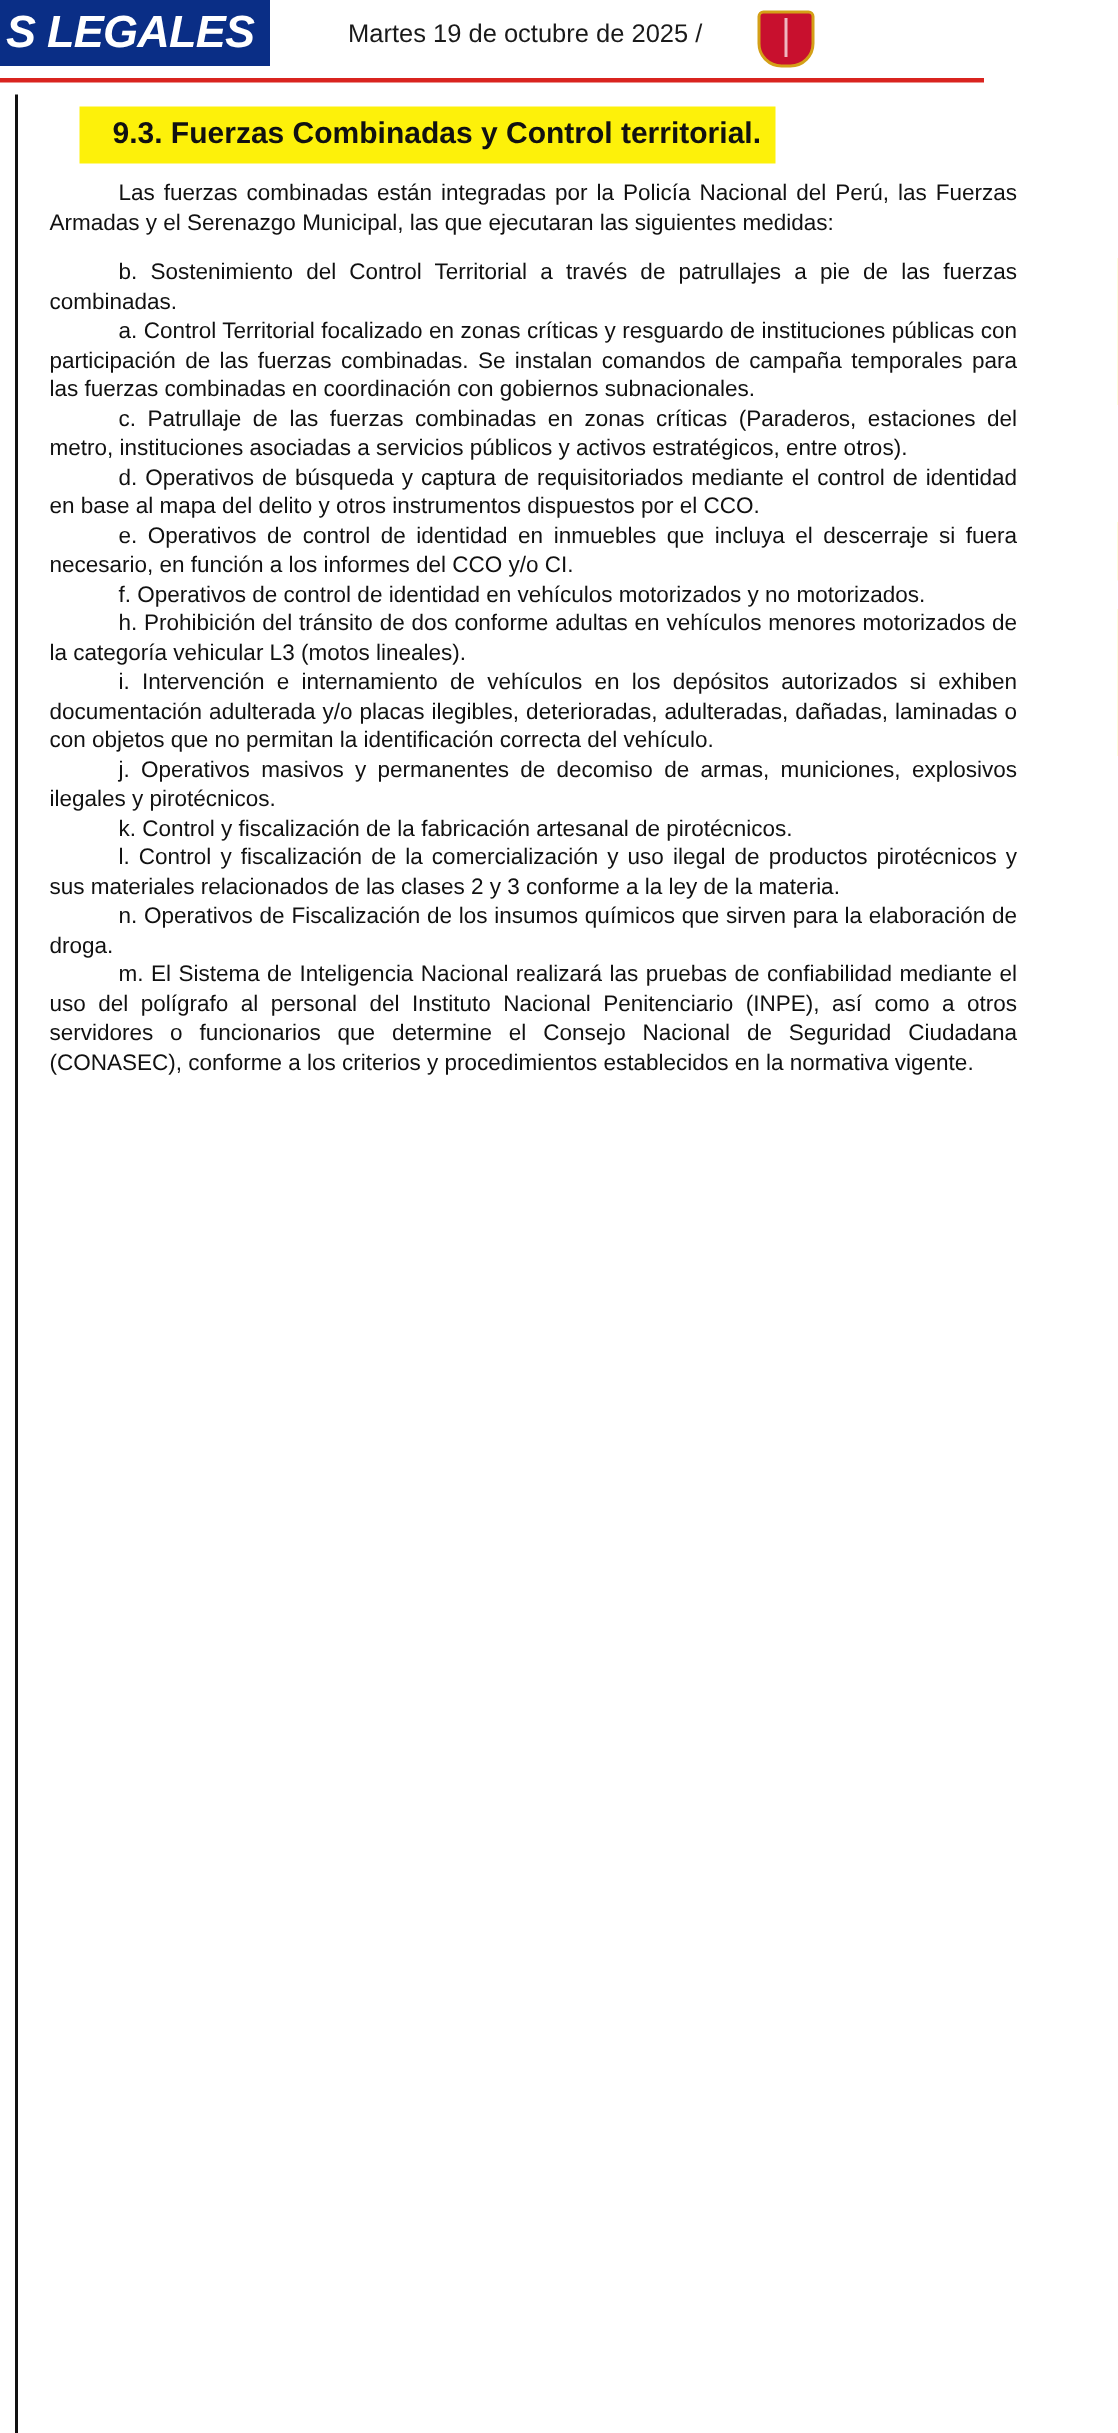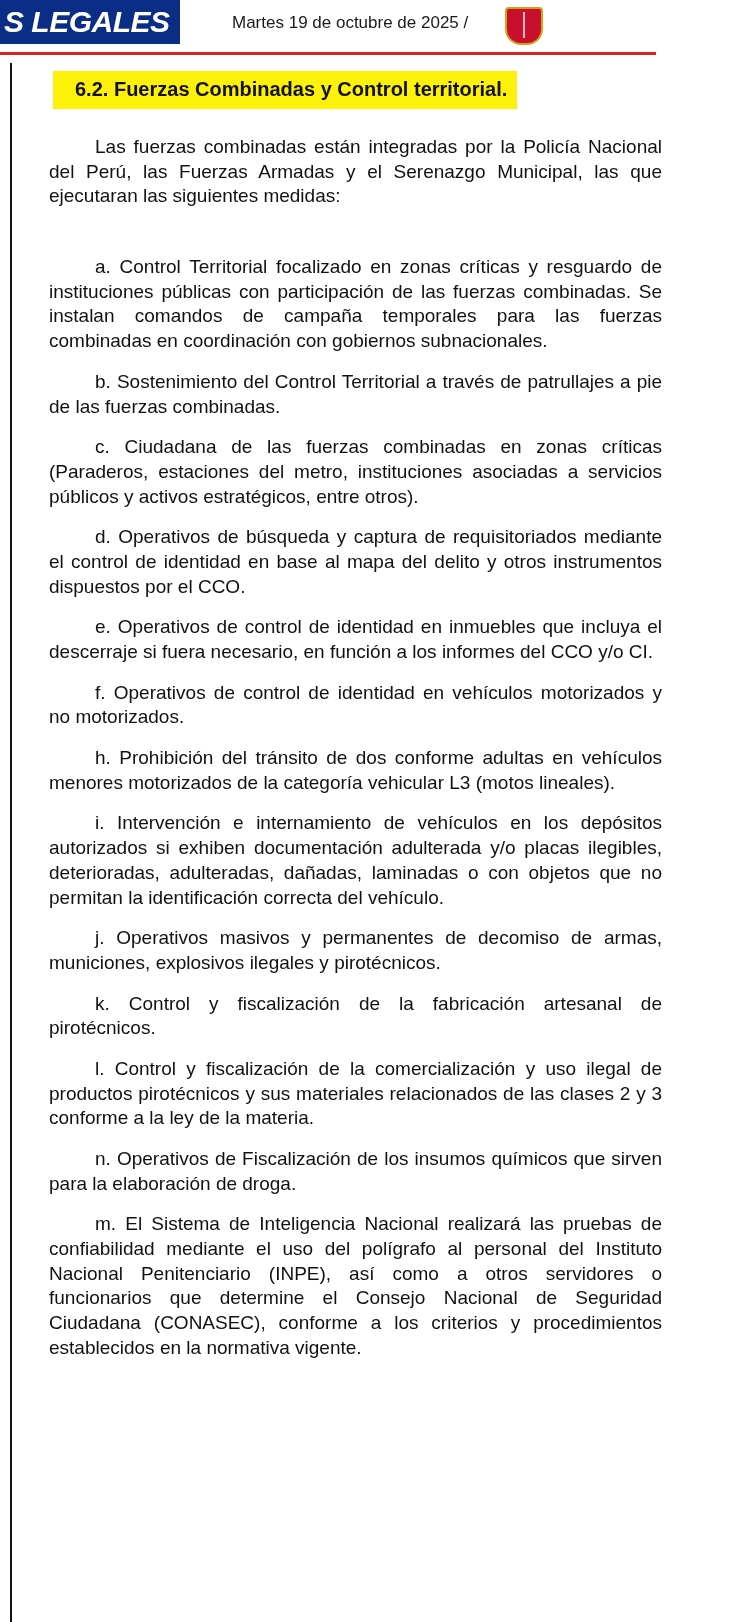--- a/index.html
+++ b/index.html
@@ -110,24 +110,24 @@
     display: inline-block;
     background: #fdf10a;
     font-size: 20px;
     font-weight: bold;
     padding: 6px 10px 7px 22px;
     margin: 6px 0 10px 20px;
     line-height: 1.25;
   }
 
   p.body {
-    font-size: 19px;
+    font-size: 15px;
     line-height: 1.30;
     text-align: justify;
-    margin: 16px;
+    margin: 0;
     padding: 0 0 0 0;
     text-indent: 46px;
     hyphens: auto;
   }
   .band {
     position: relative;
     margin: 0;
   }
   .band.yellow:before {
     content: "";
@@ -151,32 +151,32 @@
   <div class="masthead-date">Martes 19 de octubre de 2025 /</div>
   <div class="masthead-seal">
     <div class="seal-shield"></div>
   </div>
 </div>
 
 <div class="page">
   <div class="gutter-rule"></div>
   <div class="column">
 
-    <div class="section-head">6.2. Fuerzas Combinadas y Control territorial.</div>
+    <div class="section-head">9.3. Fuerzas Combinadas y Control territorial.</div>
 
     <p class="body">Las fuerzas combinadas están integradas por la Policía Nacional del Perú, las Fuerzas Armadas y el Serenazgo Municipal, las que ejecutaran las siguientes medidas:</p>
     <div class="spacer"></div>
 
     <div class="band yellow">
+      <p class="body">b. Sostenimiento del Control Territorial a través de patrullajes a pie de las fuerzas combinadas.</p>
       <p class="body">a. Control Territorial focalizado en zonas críticas y resguardo de instituciones públicas con participación de las fuerzas combinadas. Se instalan comandos de campaña temporales para las fuerzas combinadas en coordinación con gobiernos subnacionales.</p>
-      <p class="body">b. Sostenimiento del Control Territorial a través de patrullajes a pie de las fuerzas combinadas.</p>
     </div>
 
     <div class="band">
-      <p class="body">c. Ciudadana de las fuerzas combinadas en zonas críticas (Paraderos, estaciones del metro, instituciones asociadas a servicios públicos y activos estratégicos, entre otros).</p>
+      <p class="body">c. Patrullaje de las fuerzas combinadas en zonas críticas (Paraderos, estaciones del metro, instituciones asociadas a servicios públicos y activos estratégicos, entre otros).</p>
       <p class="body">d. Operativos de búsqueda y captura de requisitoriados mediante el control de identidad en base al mapa del delito y otros instrumentos dispuestos por el CCO.</p>
     </div>
 
     <div class="band yellow">
       <p class="body">e. Operativos de control de identidad en inmuebles que incluya el descerraje si fuera necesario, en función a los informes del CCO y/o CI.</p>
     </div>
 
     <div class="band">
       <p class="body">f. Operativos de control de identidad en vehículos motorizados y no motorizados.</p>
     </div>

